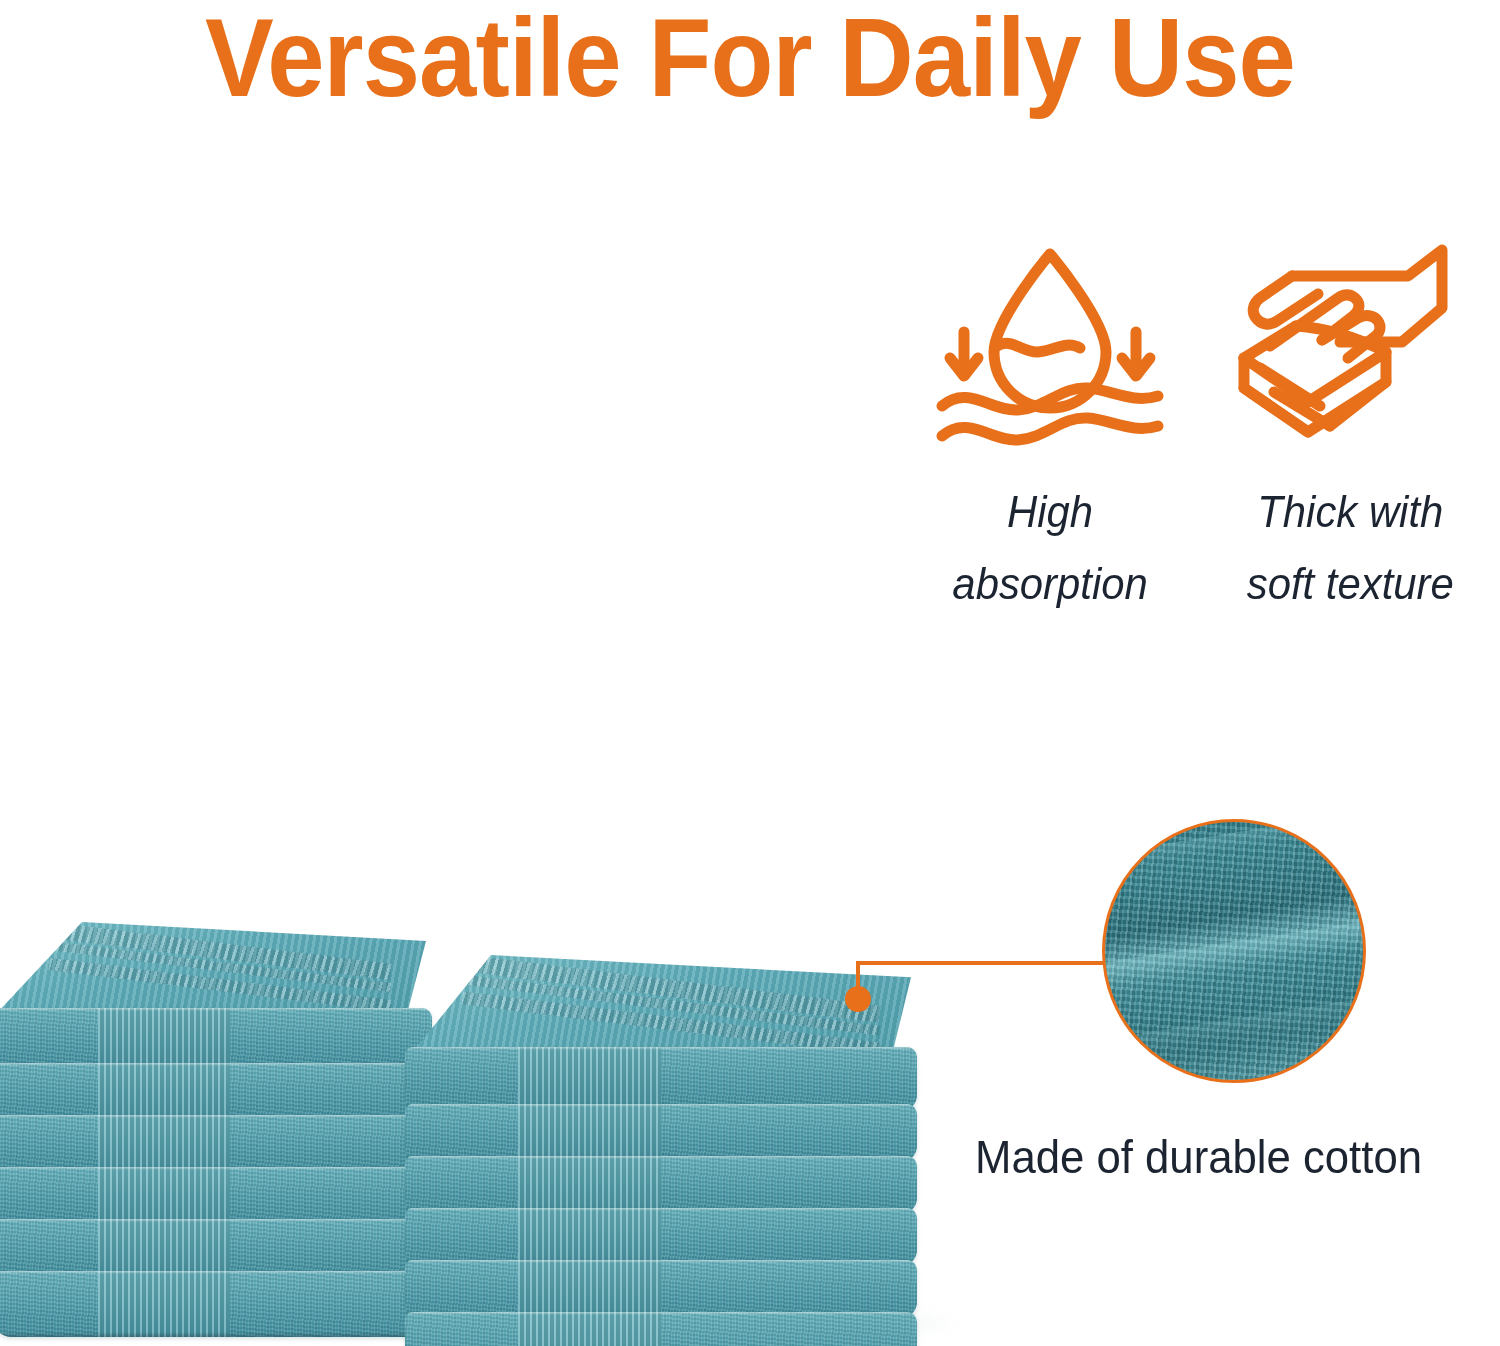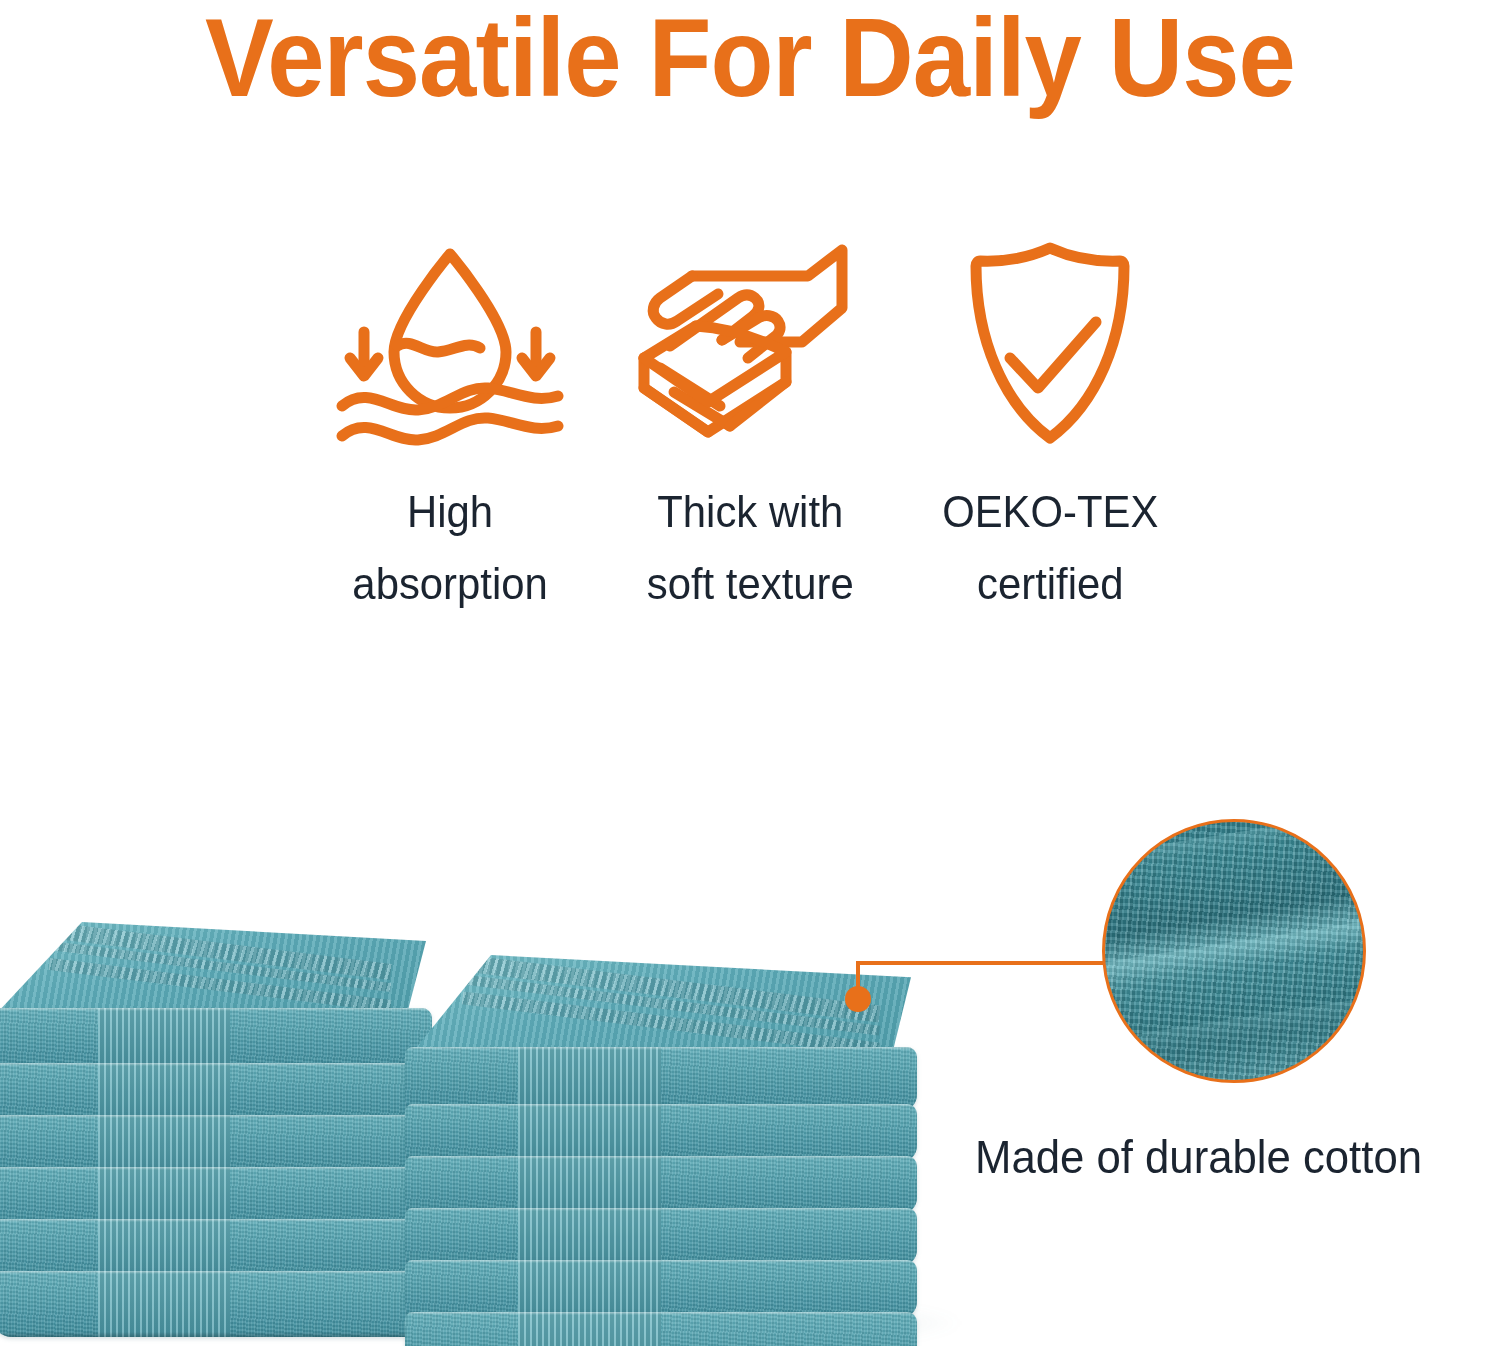--- a/index.html
+++ b/index.html
@@ -22,21 +22,21 @@
     letter-spacing:-1px;
     color:#E8701A;
     transform:scaleX(0.92);
     transform-origin:center top;
     white-space:nowrap;
   }
 
   
   .features {
     position:absolute; left:0; top:236px; width:1500px; height:380px;
-    display:flex; align-items:flex-start; justify-content:center;
+    display:flex; align-items:flex-start; justify-content:flex-end;font-style:italic;
   }
   .feature { width:300px; display:flex; flex-direction:column; align-items:center; }
   .feature .icon-wrap {
     height:212px; width:240px;
     display:flex; align-items:center; justify-content:center;
   }
   .feature .icon-wrap svg { display:block; }
   .feature .label {
     margin-top:28px;
     text-align:center;
@@ -191,31 +191,20 @@
           <path d="M44 156 L100 190"></path>
           <path d="M100 190 L156 146"></path>
           <path d="M66 90 c30 2 62 12 90 26 L156 116 L78 166 L14 122"></path>
         </svg>
       </div>
       <div class="label">Thick with
 soft texture</div>
     </div>
 
 
-    <div class="feature">
-      <div class="icon-wrap">
-        <svg width="240" height="212" viewBox="0 0 240 212" fill="none" stroke="#E8701A" stroke-width="11" stroke-linecap="round" stroke-linejoin="round">
-          <path d="M120 12 c-22 10 -46 14 -70 13 c-2 0 -4 2 -4 5 c0 74 28 138 74 172
-                   c46 -34 74 -98 74 -172 c0 -3 -2 -5 -4 -5 c-24 1 -48 -3 -70 -13 Z"></path>
-          <path d="M80 122 L108 152 L166 86"></path>
-        </svg>
-      </div>
-      <div class="label">OEKO-TEX
-certified</div>
-    </div>
 
   </div>
 
   <div class="photo">
 
     <div class="ground-shadow" style="left:-10px; top:500px; width:470px; height:50px;"></div>
     <div class="ground-shadow" style="left:400px; top:528px; width:560px; height:50px;"></div>
 
     <div class="stack stack-left">
 

